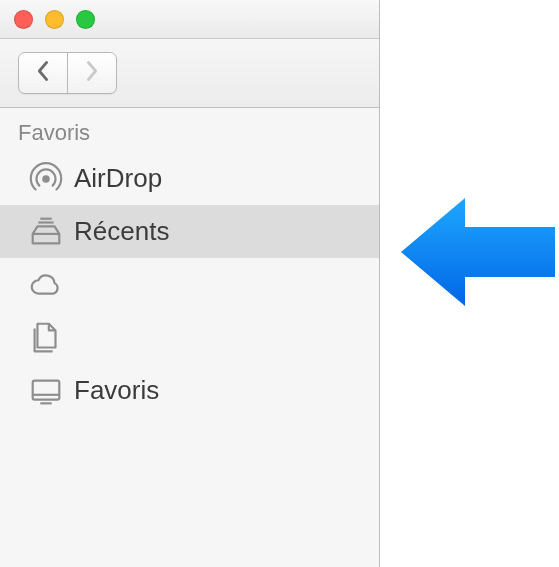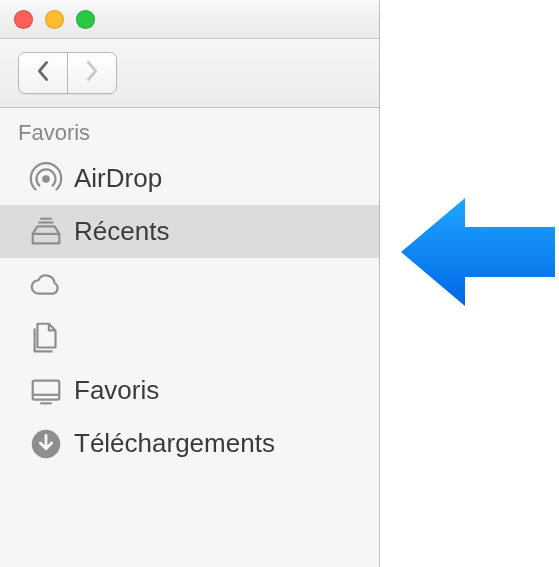--- a/index.html
+++ b/index.html
@@ -188,29 +188,20 @@
       <span class="icon">
         <svg viewBox="0 0 40 40" fill="none" stroke="#8e8e8e" stroke-width="2.3" stroke-linejoin="round">
           <rect x="6" y="9" width="28" height="20" rx="2"></rect>
           <line x1="6" y1="24" x2="34" y2="24"></line>
           <line x1="14" y1="33" x2="26" y2="33"></line>
         </svg>
       </span>
       <span class="label">Favoris</span>
     </div>
 
-    <div class="item">
-      <span class="icon">
-        <svg viewBox="0 0 40 40">
-          <circle cx="20" cy="20" r="15" fill="#8e8e8e"></circle>
-          <path d="M20 11 V24 M14 19 L20 25 L26 19" stroke="#f6f6f6" stroke-width="3" fill="none" stroke-linecap="round" stroke-linejoin="round"></path>
-        </svg>
-      </span>
-      <span class="label">Téléchargements</span>
-    </div>
 
   </div>
 </div>
 
 <div class="arrow">
   <svg width="160" height="120" viewBox="0 0 160 120">
     <defs>
       <linearGradient id="g" x1="0" y1="0" x2="0" y2="1">
         <stop offset="0" stop-color="#1fa7ff"></stop>
         <stop offset="1" stop-color="#0066e6"></stop>

